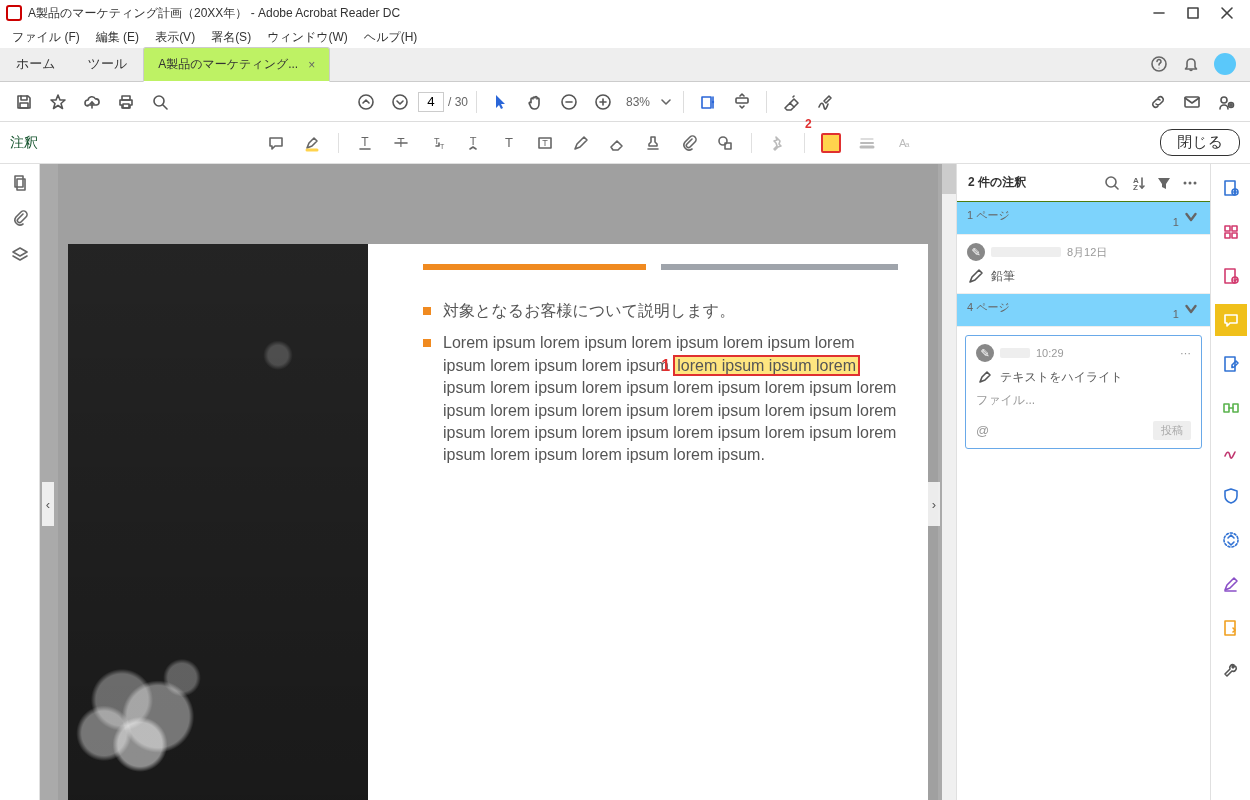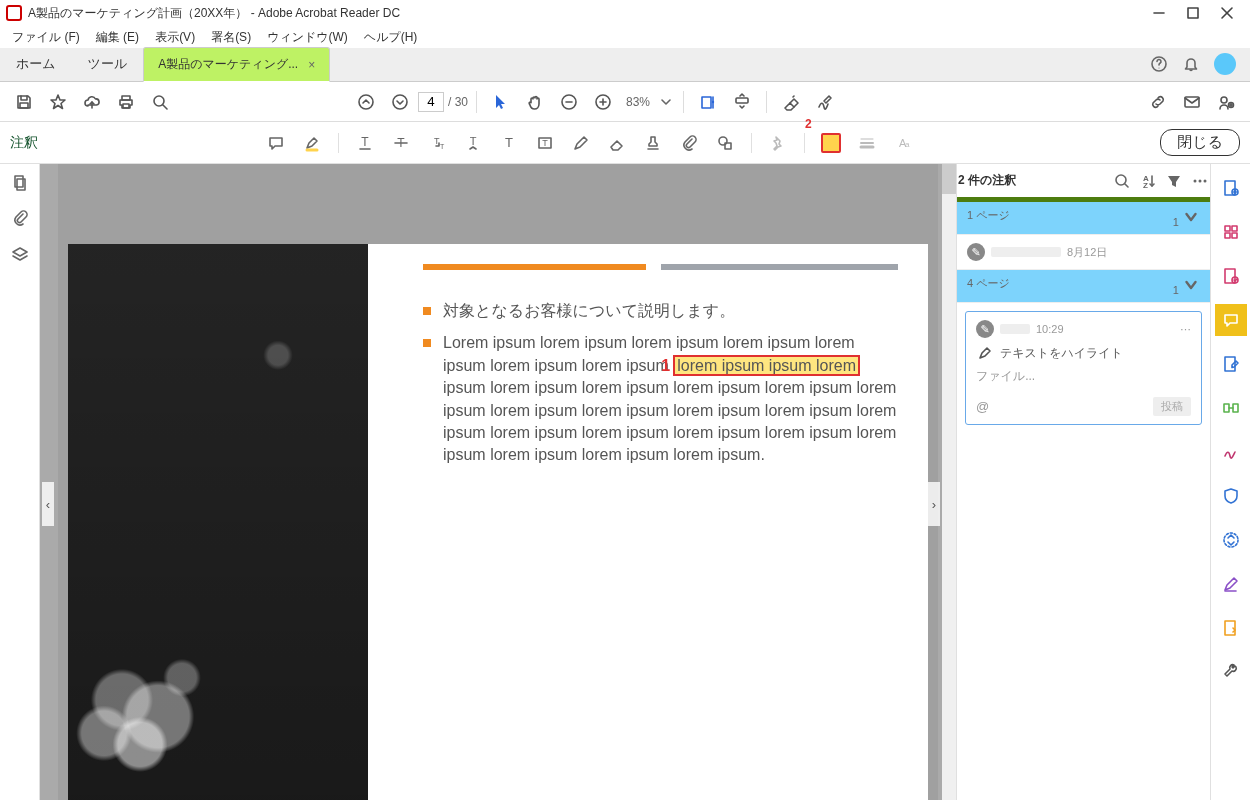--- a/index.html
+++ b/index.html
@@ -63,21 +63,21 @@
 }
 .page-content { flex: 1; padding: 20px 30px 0 55px; }
 .divider { height: 6px; background: linear-gradient(to right, #f08a20 0 47%, #fff 47% 50%, #9fa4ab 50% 100%); margin-bottom: 30px; }
 .heading { color: #f08a20; font-size: 20px; margin-bottom: 24px; font-weight: 300; }
 .bullet-row { display: flex; gap: 12px; font-size: 16px; line-height: 1.4; color: #555; margin-bottom: 10px; }
 .bullet-sq { width: 8px; height: 8px; background: #f08a20; margin-top: 7px; flex-shrink: 0; }
 .hl { background: #ffe680; border: 2px solid #e03030; padding: 0 2px; position: relative; }
 .hl .num { position: absolute; left: -14px; top: -2px; color: #e03030; font-weight: bold; }
 
 .comments-pane { width: 254px; border-left: 1px solid #e0e0e0; display: flex; flex-direction: column; }
-.cp-header { height: 38px; display: flex; align-items: center; padding: 0 1px; font-size: 12px; font-weight: bold; color: #333; border-bottom: 5px solid #4d7c0f; }
+.cp-header { height: 38px; display: flex; align-items: center; padding: 0 11px; font-size: 12px; font-weight: bold; color: #333; border-bottom: 1px solid #4d7c0f; }
 .cp-header .sp { flex: 1; }
 .cp-header .ico { margin-left: 8px; cursor: pointer; }
 .page-sec { background: #7dd3fc; padding: 6px 10px; font-size: 11px; color: #666; display: flex; justify-content: space-between; border-bottom: 1px solid #eee; }
 .cm-item { padding: 8px 10px; border-bottom: 1px solid #eee; }
 .cm-line1 { display: flex; align-items: center; gap: 6px; font-size: 11px; color: #999; }
 .cm-dot { width: 18px; height: 18px; border-radius: 50%; background: #888; display: flex; align-items: center; justify-content: center; color: #fff; font-size: 11px; }
 .cm-redact { width: 70px; height: 10px; background: #eee; border-radius: 2px; }
 .cm-line2 { display: flex; align-items: center; gap: 6px; font-size: 12px; color: #555; margin-top: 6px; }
 .cm-sel { border: 1px solid #69a9e9; border-radius: 3px; padding: 8px 10px; margin: 8px; }
 .cm-input { font-size: 12px; color: #999; padding: 6px 0; }
@@ -475,20 +475,26 @@
       <span><span>1</span> <svg viewBox="0 0 12 12" width="10" height="10">
             <polyline points="3,4 6,8 9,4"></polyline>
           </svg></span>
     </div>
     <div class="cm-item">
       <div class="cm-line1">
           <span class="cm-dot">✎</span>
           <span class="cm-redact"></span>
           <span>8月12日</span>
         </div>
+      <div class="cm-line2">
+          <svg viewBox="0 0 18 18" width="14" height="14">
+            <path d="M3 15l2-5 7-7 3 3-7 7-5 2z"></path>
+          </svg>
+          <span>鉛筆</span>
+        </div>
     </div>
     <div class="page-sec">
       <span>4 ページ</span>
       <span><span>1</span> <svg viewBox="0 0 12 12" width="10" height="10">
             <polyline points="3,4 6,8 9,4"></polyline>
           </svg></span>
     </div>
     <div class="cm-sel">
       <div class="cm-line1">
           <span class="cm-dot">✎</span>

